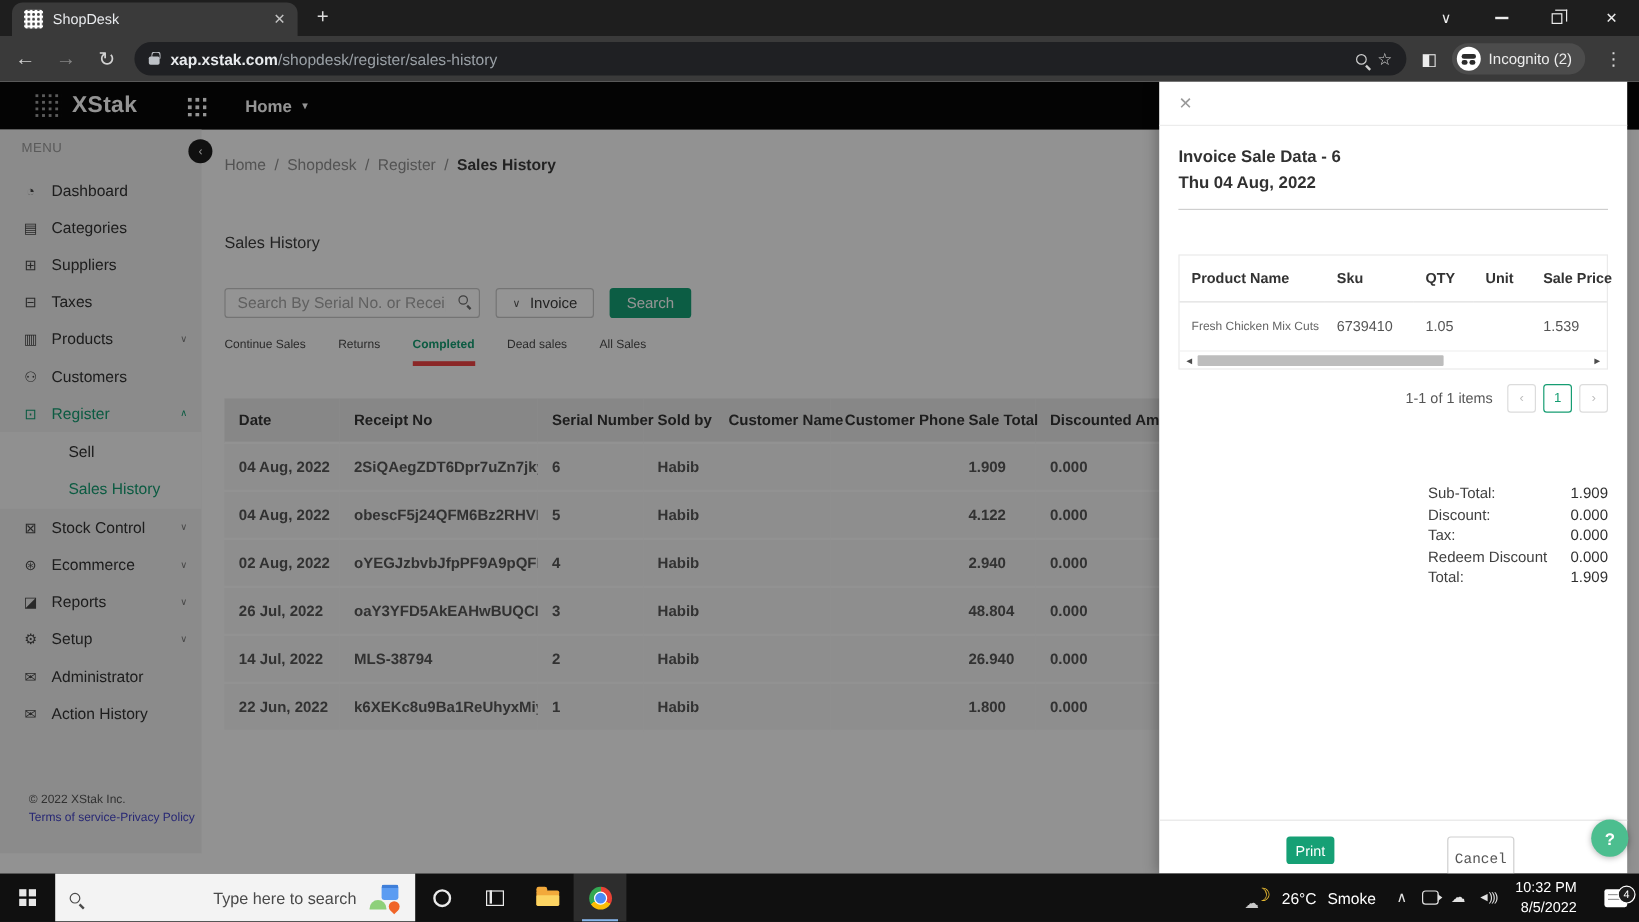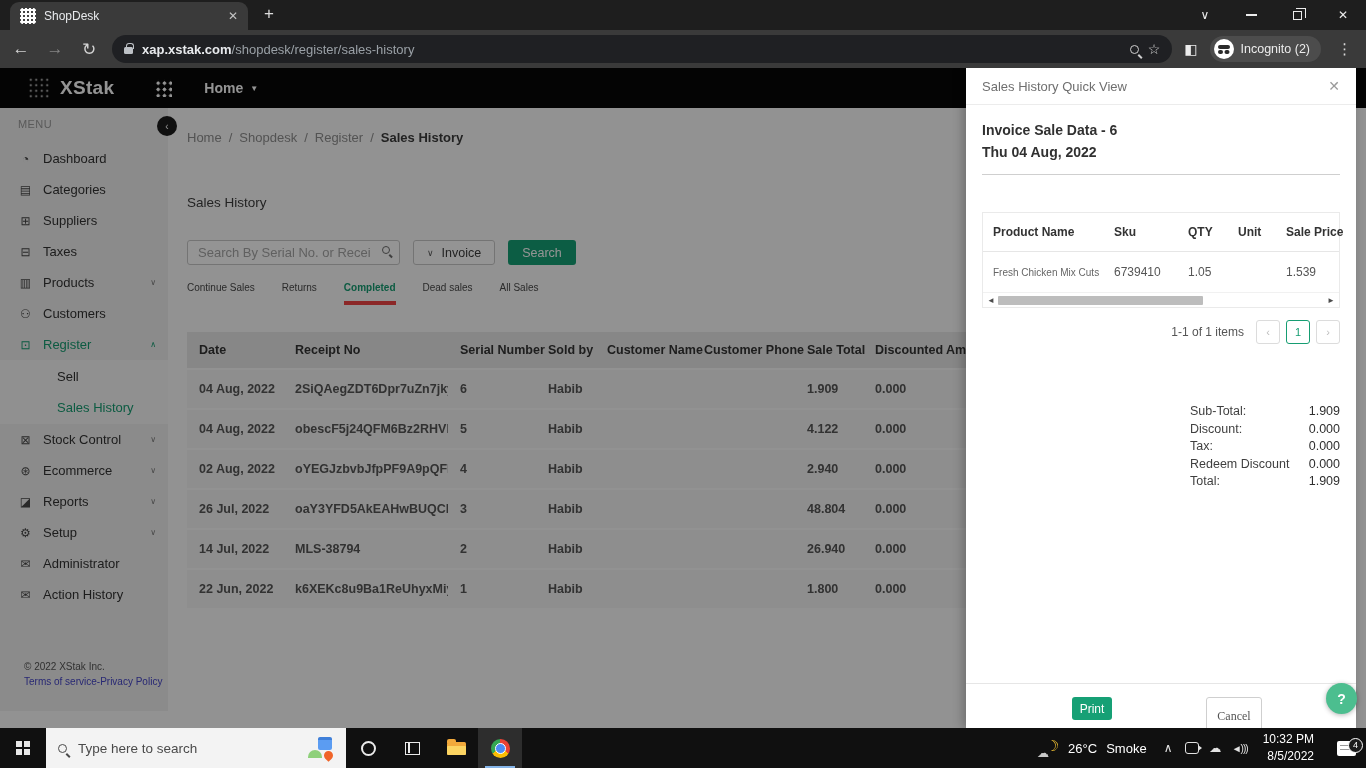--- a/index.html
+++ b/index.html
@@ -109,31 +109,31 @@
   .qv-pagination { margin-top:12px; display:flex; justify-content:flex-end; align-items:center; gap:6px; }
   .pg-summary { font-size:12px; color:#555; margin-right:6px; }
   .pg-btn { width:24px; height:24px; border:1px solid #dcdcdc; border-radius:3px; background:#fff; display:flex; align-items:center; justify-content:center; font-size:11px; color:#bdbdbd; }
   .pg-btn.current { border-color:#169d72; color:#169d72; }
   .qv-totals { margin-top:60px; margin-left:auto; width:150px; display:flex; flex-direction:column; gap:3.5px; }
   .tot-row { display:flex; justify-content:space-between; font-size:12.5px; }
   .tot-label { color:#3f3f3f; }
   .tot-value { color:#2f2f2f; }
   .qv-footer { height:45px; border-top:1px solid #e6e6e6; position:relative; flex-shrink:0; }
   .print-btn { position:absolute; left:106px; top:13px; width:40px; height:23px; background:#16A075; border:none; border-radius:3px; color:#fff; font-size:12px; font-family:"Liberation Sans",sans-serif; }
-  .cancel-btn { position:absolute; left:240px; top:13px; width:56px; height:38px; background:#fff; border:1px solid #cfcfcf; border-radius:3px; color:#555; font-size:12px; font-family:Liberation Serif, serif; }
+  .cancel-btn { position:absolute; left:240px; top:13px; width:56px; height:38px; background:#fff; border:1px solid #cfcfcf; border-radius:3px; color:#555; font-size:12px; font-family:Liberation Mono, monospace; }
   .help-btn { position:absolute; right:-1px; bottom:14px; width:31px; height:31px; border-radius:50%; background:#4CBE8F; color:#fff; font-weight:bold; font-size:14px; display:flex; align-items:center; justify-content:center; box-shadow:0 1px 5px rgba(0,0,0,.3); z-index:12; }
 
   
   .taskbar { position:absolute; left:0; top:728px; width:1366px; height:40px; background:#101010; display:flex; align-items:stretch; z-index:30; }
   .tb-start { width:46px; display:flex; align-items:center; justify-content:center; }
   .win-logo { width:6px; height:6px; background:#e8e8e8; box-shadow:8px 0 #e8e8e8, 0 8px #e8e8e8, 8px 8px #e8e8e8; margin:-8px 8px 0 0; }
   .tb-search { width:300px; background:#f3f3f3; display:flex; align-items:center; padding:0 12px; gap:11px; }
   .tb-mag { width:9px; height:9px; border:1.6px solid #4a4a4a; border-radius:50%; position:relative; flex-shrink:0; }
   .tb-mag::after { content:""; position:absolute; left:8px; top:8px; width:5px; height:1.6px; background:#4a4a4a; transform:rotate(45deg); transform-origin:0 0; }
-  .tb-search-text { color:#4a4a4a; font-size:13.5px; flex:1; }
+  .tb-search-text { color:#4a4a4a; font-size:13.5px; flex:1;text-align:right; }
   .tb-widget { width:26px; height:24px; position:relative; flex-shrink:0; }
   .tbw-hill { position:absolute; left:0; bottom:2px; width:14px; height:8px; background:#8ed07a; border-radius:7px 7px 0 0; }
   .tbw-cal { position:absolute; right:2px; top:1px; width:14px; height:13px; background:#5b9cf2; border-radius:2px; border-top:3px solid #3f7fd9; }
   .tbw-pin { position:absolute; right:1px; bottom:0; width:9px; height:9px; background:#f06428; border-radius:50% 50% 50% 0; transform:rotate(-45deg); }
   .tb-btn { width:44px; display:flex; align-items:center; justify-content:center; position:relative; }
   .cortana { width:15px; height:15px; border:2px solid #eaeaea; border-radius:50%; }
   .taskview { width:15px; height:13px; border:1.5px solid #eaeaea; position:relative; }
   .taskview::before { content:""; position:absolute; left:2.5px; top:-1px; width:1.5px; height:11px; background:#eaeaea; }
   .folder { width:19px; height:13px; background:#f2a93b; border-radius:1.5px; position:relative; }
   .folder::before { content:""; position:absolute; top:-3px; left:0; width:9px; height:4px; background:#f2a93b; border-radius:2px 2px 0 0; }
@@ -408,21 +408,20 @@
             </tbody>
           </table>
         </div>
       </div>
     </div>
 
     <div class="dim"></div>
 
     <div class="quickview">
       <div class="qv-header">
-        <span class="qv-title">Sales History Quick View</span>
         <span class="qv-close">✕</span>
       </div>
       <div class="qv-body">
         <div class="qv-invoice-title">Invoice Sale Data - 6</div>
         <div class="qv-invoice-date">Thu 04 Aug, 2022</div>
         <div class="qv-divider"></div>
         <div class="qv-table-wrap">
           <table class="qv-table">
             <colgroup>
                 <col style="width:121px">

